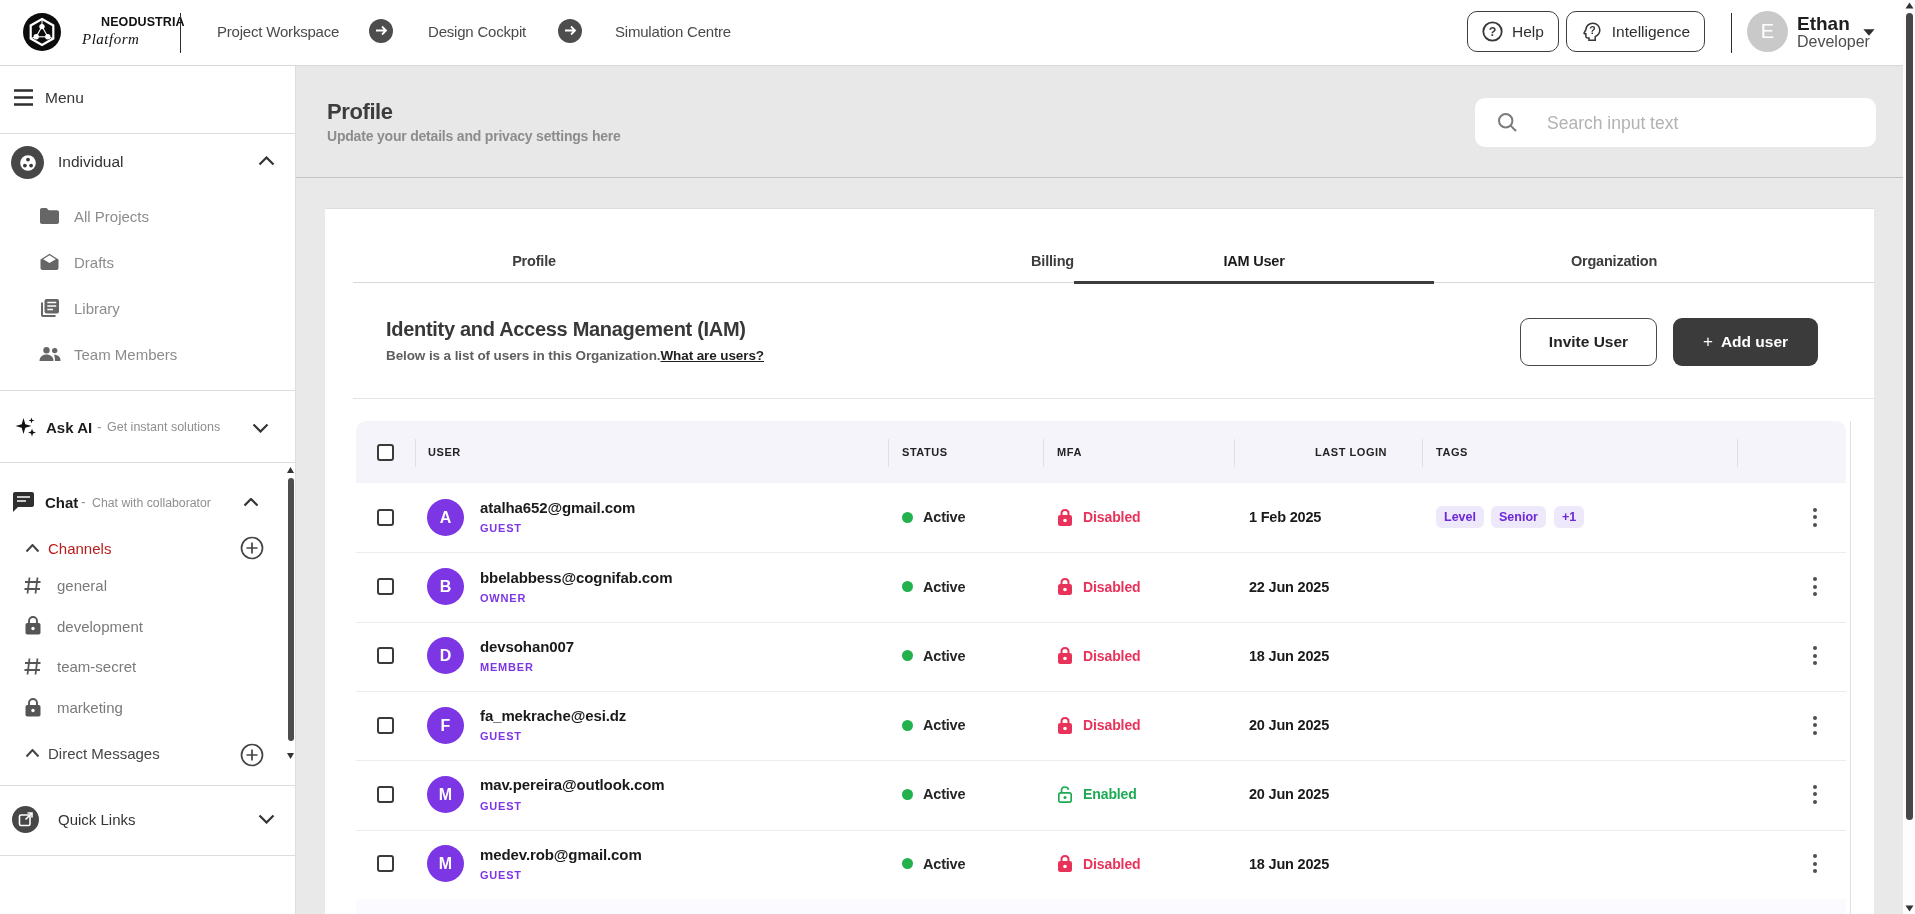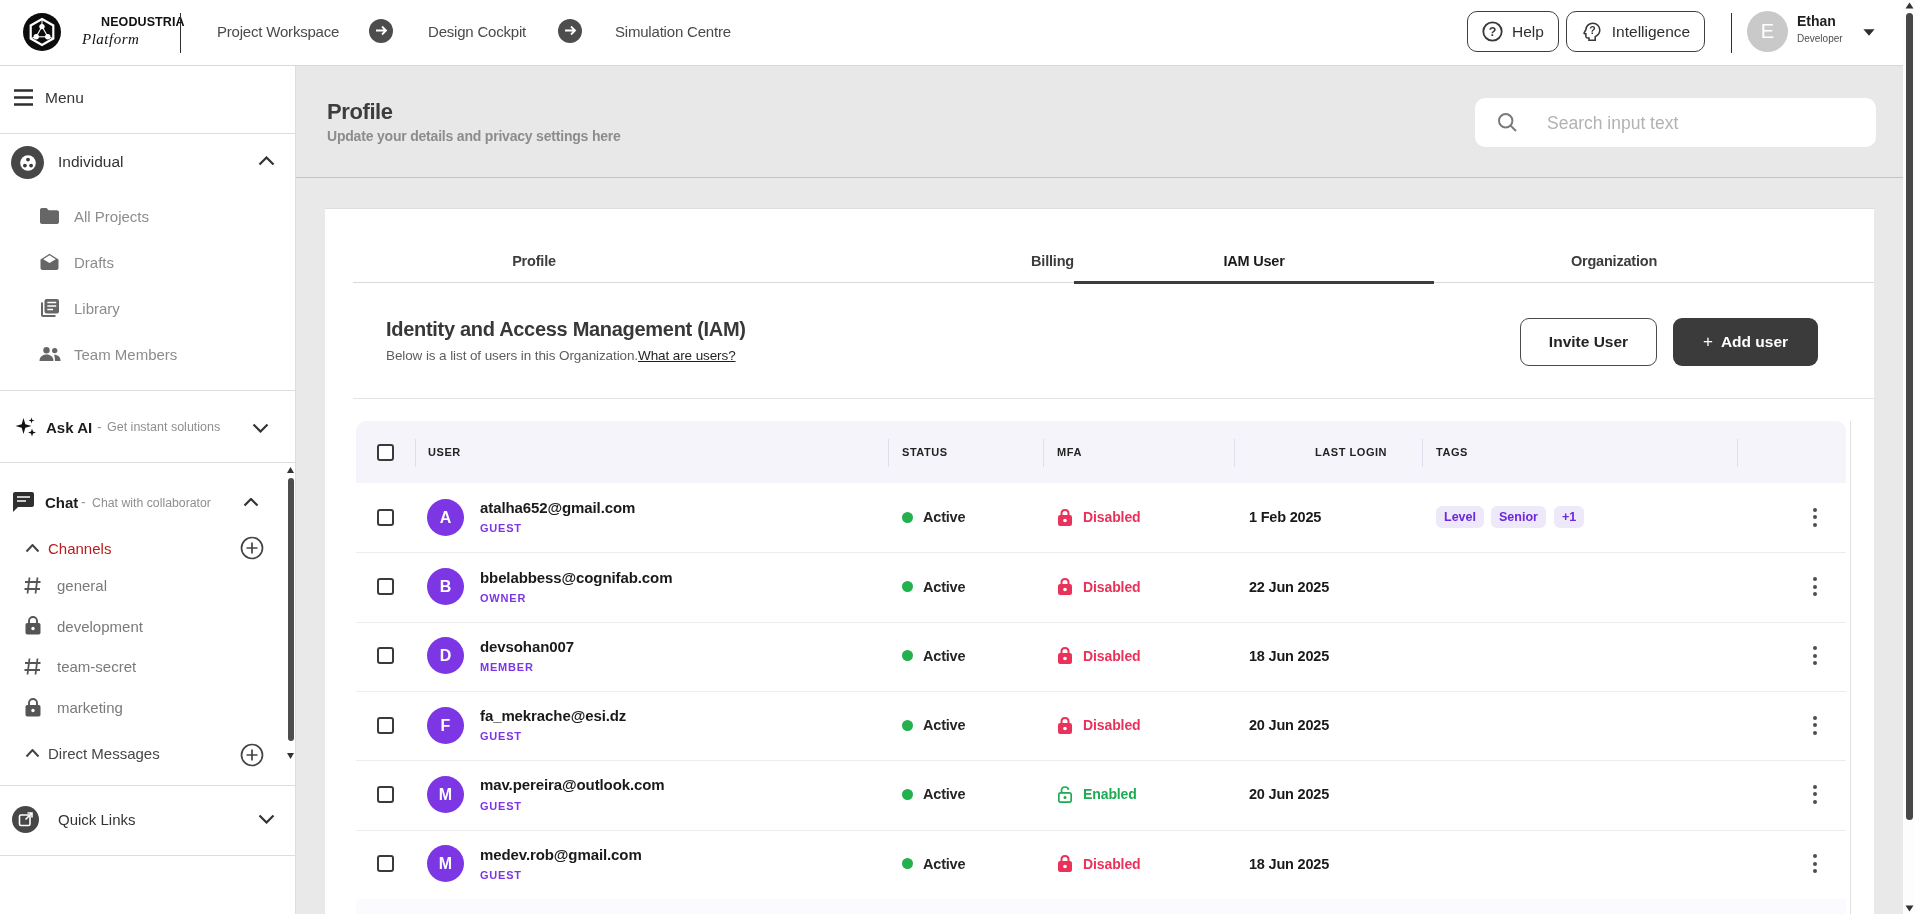--- a/index.html
+++ b/index.html
@@ -57,21 +57,21 @@
 <div class="abs" style="left:1547px; top:113px; font-size:17.5px; color:#b2b2b2;">Search input text</div>
 
 <div class="abs" style="left:353px; top:282px; width:1521px; height:1px; background:#d9d9d9;"></div>
 <div class="tablabel" style="left:354px;">Profile</div>
 <div class="tablabel" style="left:714px;text-align:right;">Billing</div>
 <div class="tablabel" style="left:1074px; color:#1c1c1c;">IAM User</div>
 <div class="tablabel" style="left:1434px;">Organization</div>
 <div class="abs" style="left:1074px; top:281px; width:360px; height:3px; background:#3c3c3c;"></div>
 
 <div class="abs" style="left:386px; top:318px; font-size:20px; font-weight:bold; color:#383838; letter-spacing:-0.3px;">Identity and Access Management (IAM)</div>
-<div class="abs" style="left:386px; top:348px; font-size:13.5px; font-weight:normal; color:#5e5e5e; letter-spacing:-0.1px;">Below is a list of users in this Organization.<span style="color:#1f1f1f; text-decoration:underline;">What are users?</span></div>
+<div class="abs" style="left:386px; top:348px; font-size:13.5px; font-weight:bold; color:#5e5e5e; letter-spacing:-0.1px;">Below is a list of users in this Organization.<span style="color:#1f1f1f; text-decoration:underline;">What are users?</span></div>
 <div class="abs" style="left:1520px; top:318px; width:137px; height:48px; border:1.5px solid #4a4a4a; border-radius:9px; background:#fff; text-align:center; line-height:45px; font-size:15.5px; font-weight:bold; color:#242424;">Invite User</div>
 <div class="abs" style="left:1673px; top:318px; width:145px; height:48px; border-radius:9px; background:#3b3b3b; text-align:center; line-height:48px; font-size:15.5px; font-weight:bold; color:#fff;"><span style="font-weight:normal; font-size:17px;">+</span>&nbsp; Add user</div>
 <div class="abs" style="left:353px; top:398px; width:1521px; height:1px; background:#e4e4e4;"></div>
 
 <div class="abs" style="left:356px; top:421px; width:1490px; height:62px; background:#f6f4fb; border-radius:10px 10px 0 0;"></div>
 <div class="cbx" style="left:377px; top:444px;"></div>
 <div class="thead-label" style="left:428px; top:446px;">USER</div>
 <div class="thead-label" style="left:902px; top:446px;">STATUS</div>
 <div class="thead-label" style="left:1057px; top:446px;">MFA</div>
 <div class="thead-label" style="left:1315px; top:446px;">LAST LOGIN</div>
@@ -246,22 +246,22 @@
   </div>
   <div class="topbtn" style="left:1566px; width:139px;">
     <svg width="22" height="23" viewBox="0 0 24 24">
         <path d="M13 3 C8.5 3 5.5 6.2 5.3 10 L3.4 13.6 C3.2 14 3.4 14.5 3.9 14.5 L5.3 14.5 L5.3 17.2 C5.3 18.2 6.1 19 7.1 19 L8.7 19 L8.7 21.5 L15.5 21.5 L15.5 17.6 C18.4 16.3 20.5 13.6 20.5 10.4 C20.5 6.3 17.2 3 13 3 Z" fill="none" stroke="#383838" stroke-width="1.7"></path>
         <text x="12.4" y="14.2" font-size="11.5" font-weight="bold" fill="#383838" text-anchor="middle" font-family="Liberation Sans">?</text>
       </svg>
     <span>Intelligence</span>
   </div>
   <div class="navsep" style="left:1731px; top:13px; height:40px;"></div>
   <div class="abs" style="left:1747px; top:11px; width:41px; height:41px; border-radius:50%; background:#c9c9c9; color:#fff; font-size:20px; text-align:center; line-height:41px;">E</div>
-  <div class="abs" style="left:1797px; top:13px; font-size:14px; font-weight:bold; color:#1f1f1f;">Ethan</div>
-  <div class="abs" style="left:1797px; top:33px; font-size:10px; color:#4e4e4e;">Developer</div>
+  <div class="abs" style="left:1797px; top:13px; font-size:19px; font-weight:bold; color:#1f1f1f;">Ethan</div>
+  <div class="abs" style="left:1797px; top:33px; font-size:16px; color:#4e4e4e;">Developer</div>
   <svg class="abs" style="left:1862px; top:28px;" width="14" height="9" viewBox="0 0 15 9">
       <path d="M1.5 1 L7.5 8 L13.5 1 Z" fill="#2e2e2e"></path>
     </svg>
 </div>
 
 <div id="side"></div>
 <div id="sidec" style="position:absolute; left:0; top:0; width:296px; height:914px; z-index:6;">
 
   <svg class="abs" style="left:14px; top:89px;" width="19" height="17" viewBox="0 0 19 17">
       <path d="M0 1.5 H19 M0 8.5 H19 M0 15.5 H19" stroke="#2e2e2e" stroke-width="2.6"></path>

